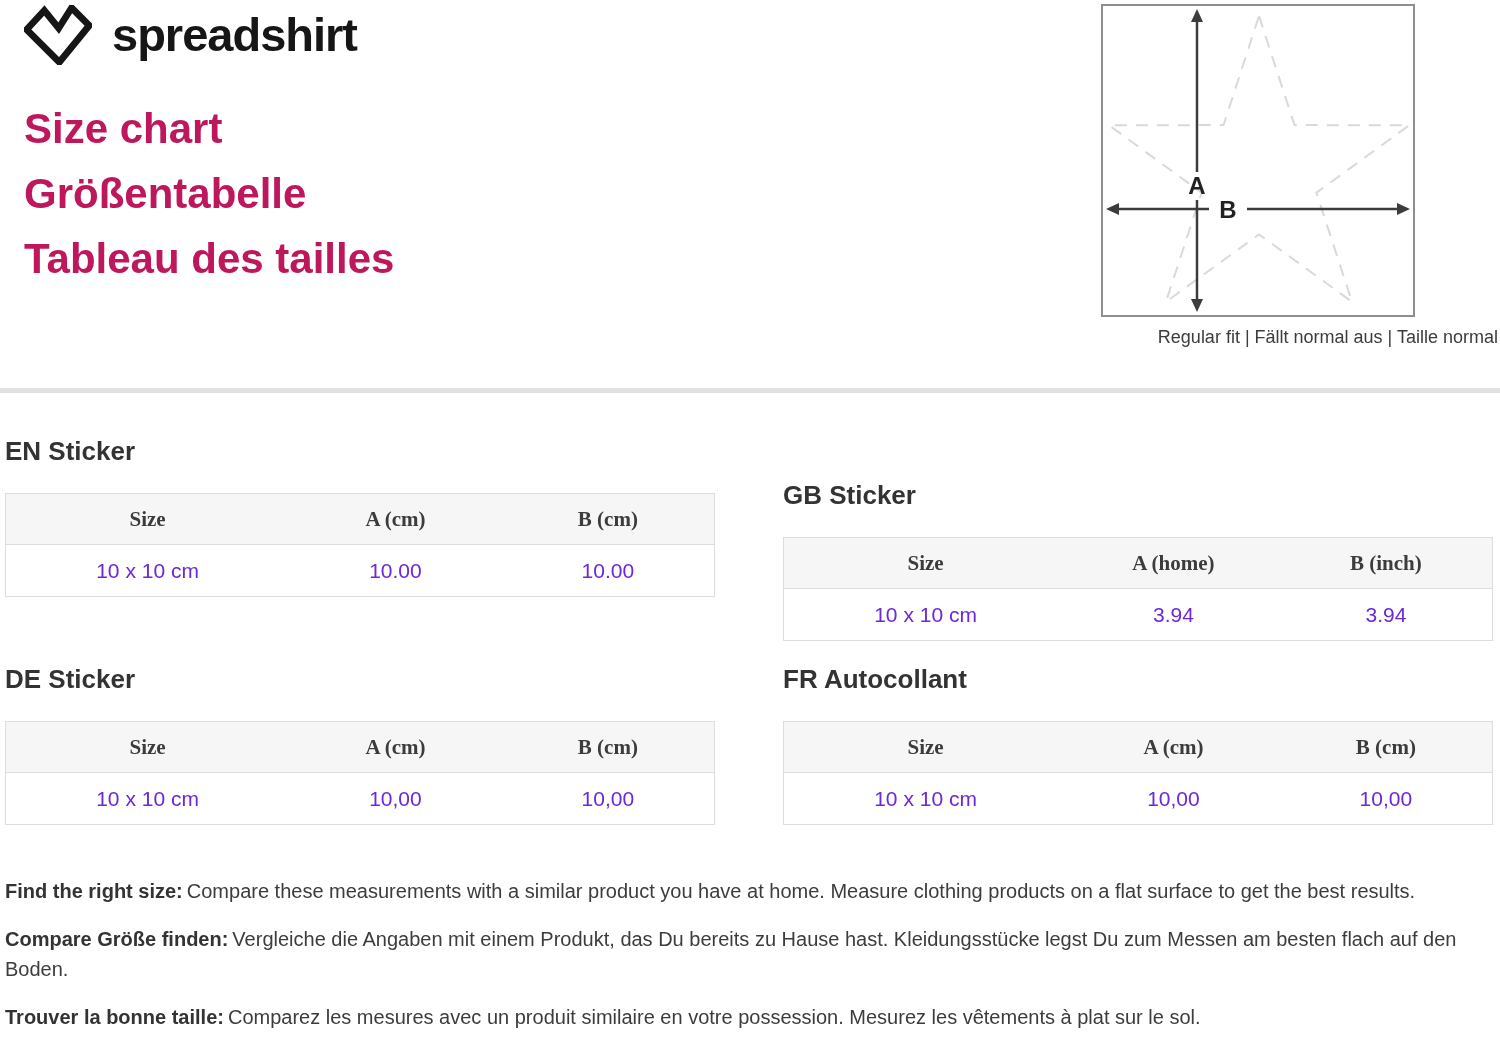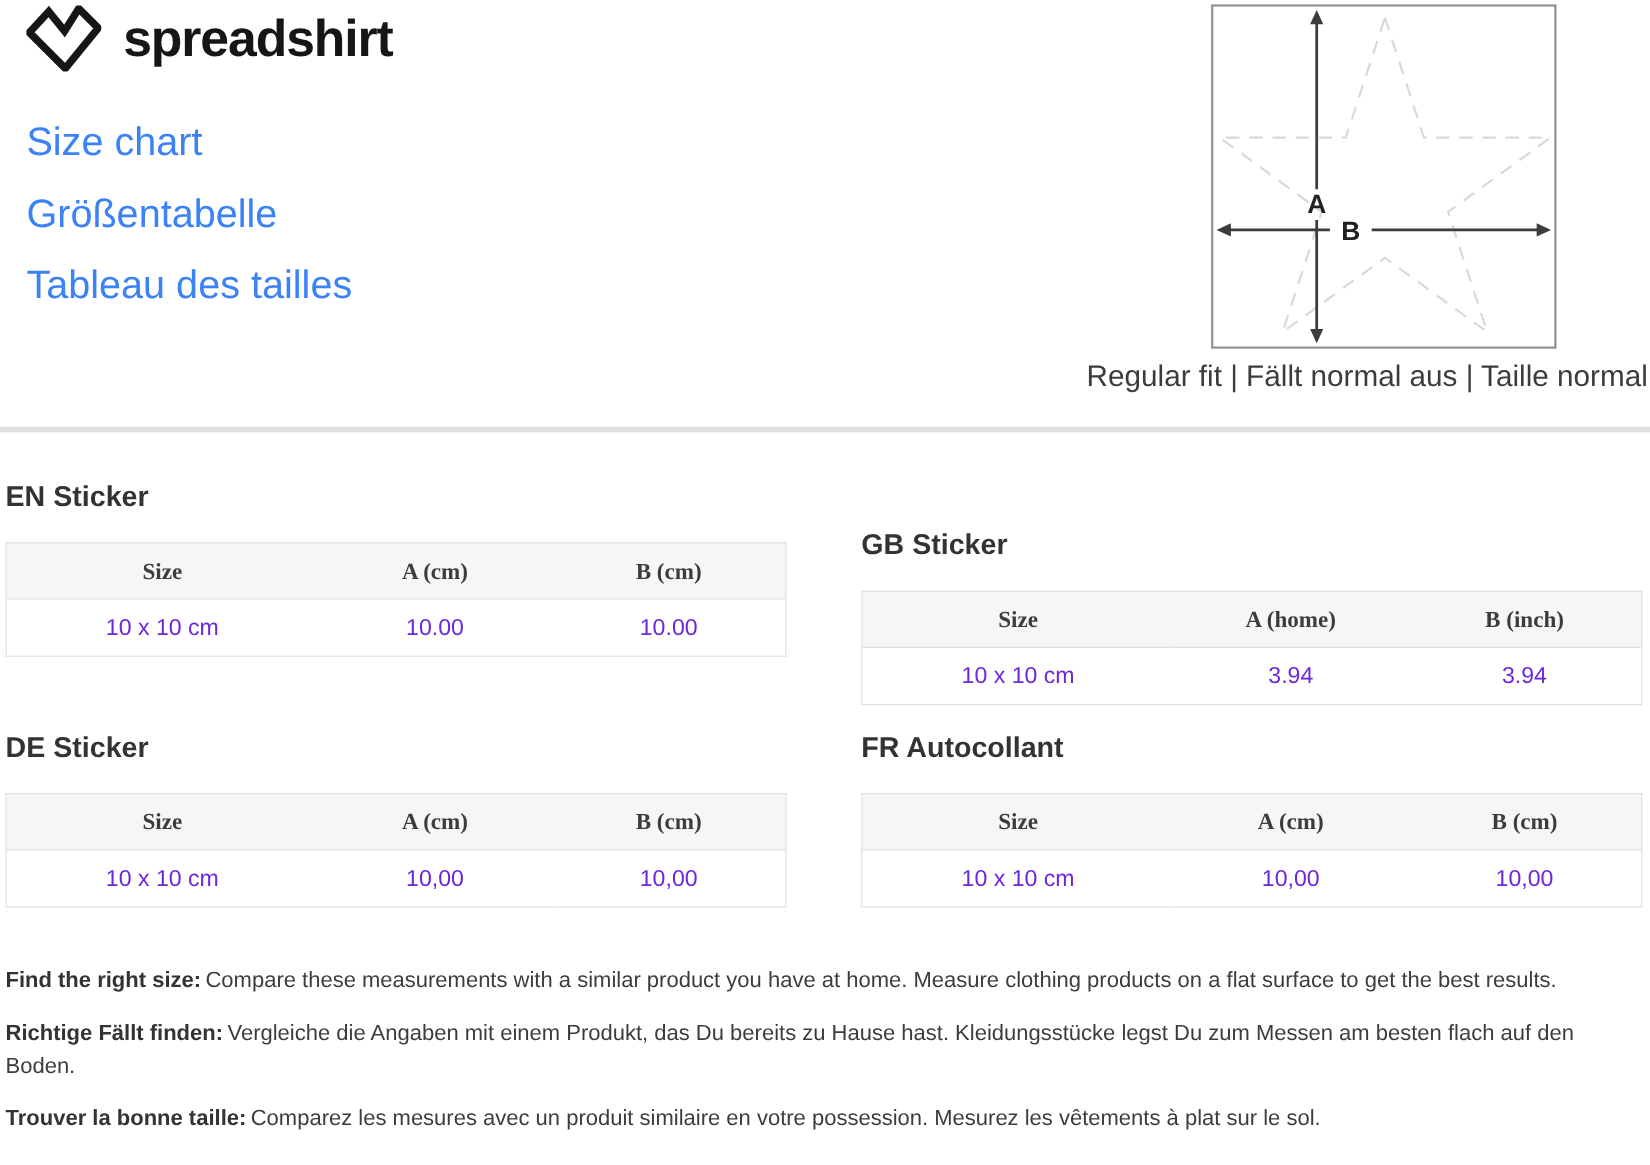--- a/index.html
+++ b/index.html
@@ -20,35 +20,35 @@
     height: 62px;
   }
   .logo svg { display: block; }
   .logo-text {
     font-size: 47px; font-weight: bold; color: #161616;
     letter-spacing: -1px; line-height: 62px;
   }
 
   .headings { position: absolute; left: 24px; top: 96px; }
   .headings h1 {
-    font-size: 36px; font-weight: normal; color: #3b82f6;
+    font-size: 42px; font-weight: bold; color: #be185d;
     line-height: 65px; letter-spacing: 0;
   }
 
   .diagram-box {
     position: absolute; left: 1101px; top: 4px;
     width: 314px; height: 313px;
     border: 2px solid #8f8f8f;
     background: #ffffff;
   }
   .diagram-box svg { display: block; width: 100%; height: 100%; }
 
   .fit-note {
     position: absolute; top: 327px; right: 2px;
-    font-size: 27px; color: #3c3c3c; white-space: nowrap;
+    font-size: 18px; color: #3c3c3c; white-space: nowrap;
   }
 
   .divider {
     position: absolute; left: 0; top: 388px;
     width: 1500px; height: 5px; background: #e1e1e1;
   }
 
   
   .table-block { position: absolute; width: 710px; }
   .table-block.pos-en { left: 5px;   top: 436px; }
@@ -232,20 +232,20 @@
           </tr>
         </tbody>
     </table>
   </div>
 
   <div class="notes">
     <p>
       <strong>Find the right size:</strong><span>Compare these measurements with a similar product you have at home. Measure clothing products on a flat surface to get the best results.</span>
     </p>
     <p>
-      <strong>Richtige Fällt finden:</strong><span>Vergleiche die Angaben mit einem Produkt, das Du bereits zu Hause hast. Kleidungsstücke legst Du zum Messen am besten flach auf den Boden.</span>
+      <strong>Compare Größe finden:</strong><span>Vergleiche die Angaben mit einem Produkt, das Du bereits zu Hause hast. Kleidungsstücke legst Du zum Messen am besten flach auf den Boden.</span>
     </p>
     <p>
       <strong>Trouver la bonne taille:</strong><span>Comparez les mesures avec un produit similaire en votre possession. Mesurez les vêtements à plat sur le sol.</span>
     </p>
   </div>
 
 </div>
 
 </body></html>

